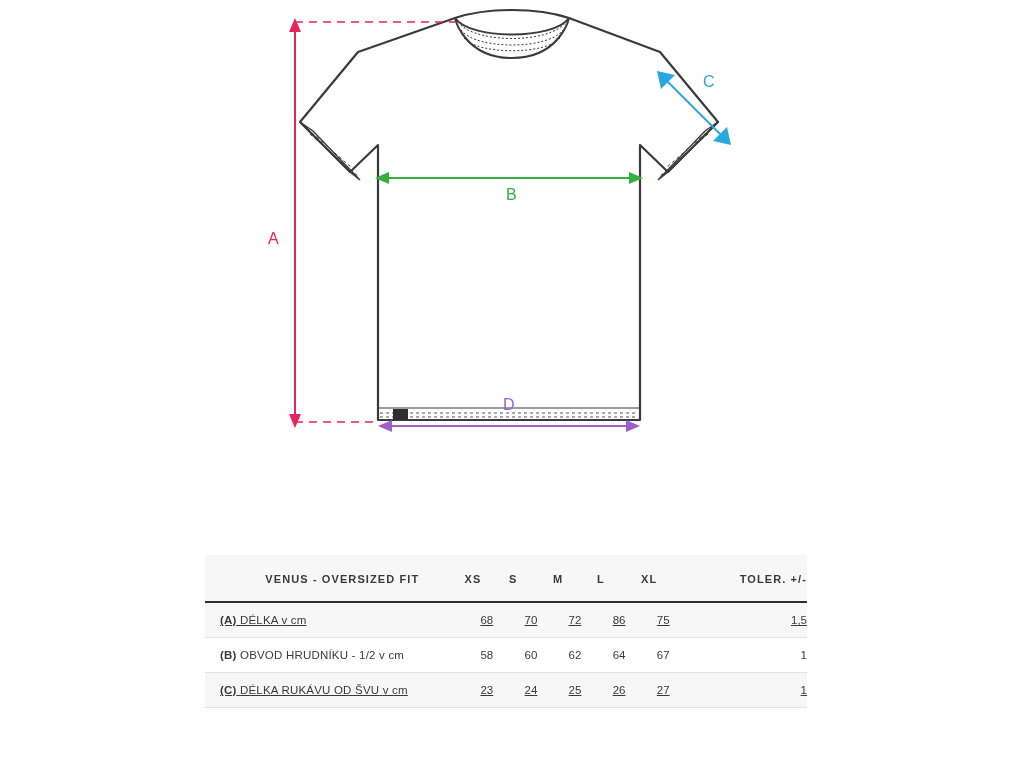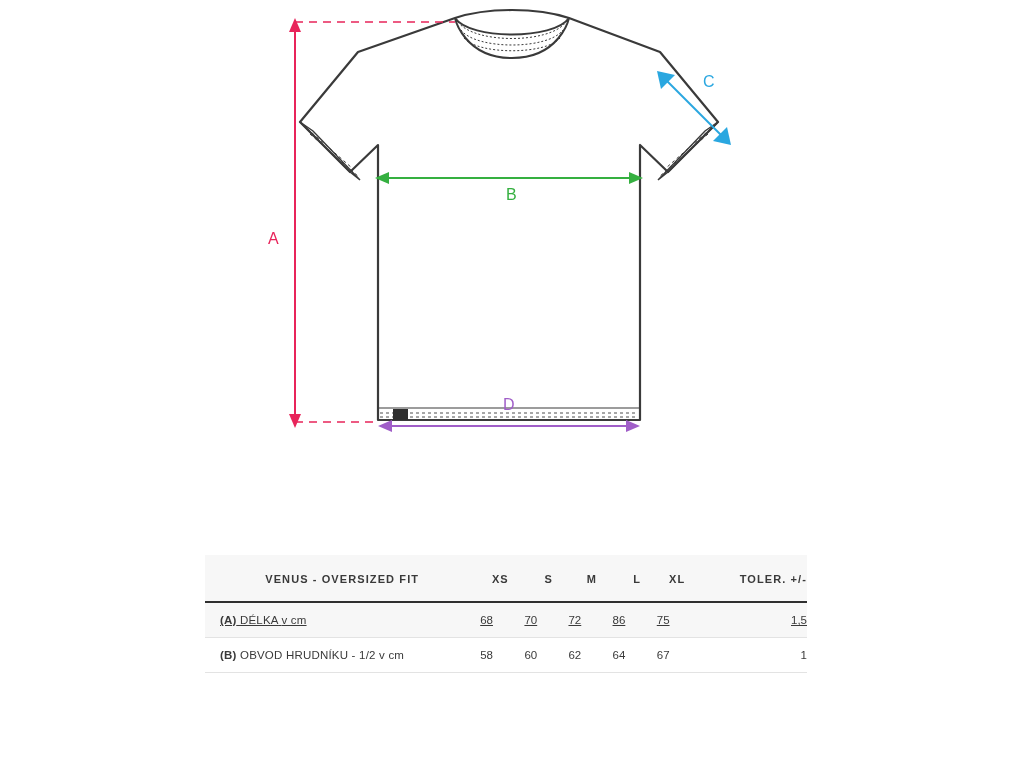--- a/index.html
+++ b/index.html
@@ -51,21 +51,21 @@
     border-collapse: collapse;
     width: 602px;
     font-family: "Liberation Sans", sans-serif;
   }
   table.size-table thead th {
     font-size: 11px;
     font-weight: bold;
     letter-spacing: 1.1px;
     color: #3a3a3a;
     padding: 18px 0 16px 0;
-    text-align: right;
+    text-align: left;
     border-bottom: 2px solid #2f2f2f;
     background: #f7f7f7;
     white-space: nowrap;
   }
   table.size-table thead th.first-col {
     text-align: center;
     padding-left: 15px;
   }
   table.size-table thead th.tol-col {
     text-align: right;
@@ -224,17 +224,30 @@
            <span class="row-desc-small">v cm</span>
         </td>
         <td>58</td>
         <td>60</td>
         <td>62</td>
         <td>64</td>
         <td>67</td>
         <td class="tol-col">1</td>
       </tr>
 
+      <tr class="odd">
+        <td class="first-col">
+          <span class="code-bold">(C)</span>
+           <span>DÉLKA RUKÁVU OD ŠVU</span>
+           <span class="row-desc-small">v cm</span>
+        </td>
+        <td>23</td>
+        <td>24</td>
+        <td>25</td>
+        <td>26</td>
+        <td>27</td>
+        <td class="tol-col">1</td>
+      </tr>
 
 
     </tbody>
   </table>
 </div>
 
 </body></html>

